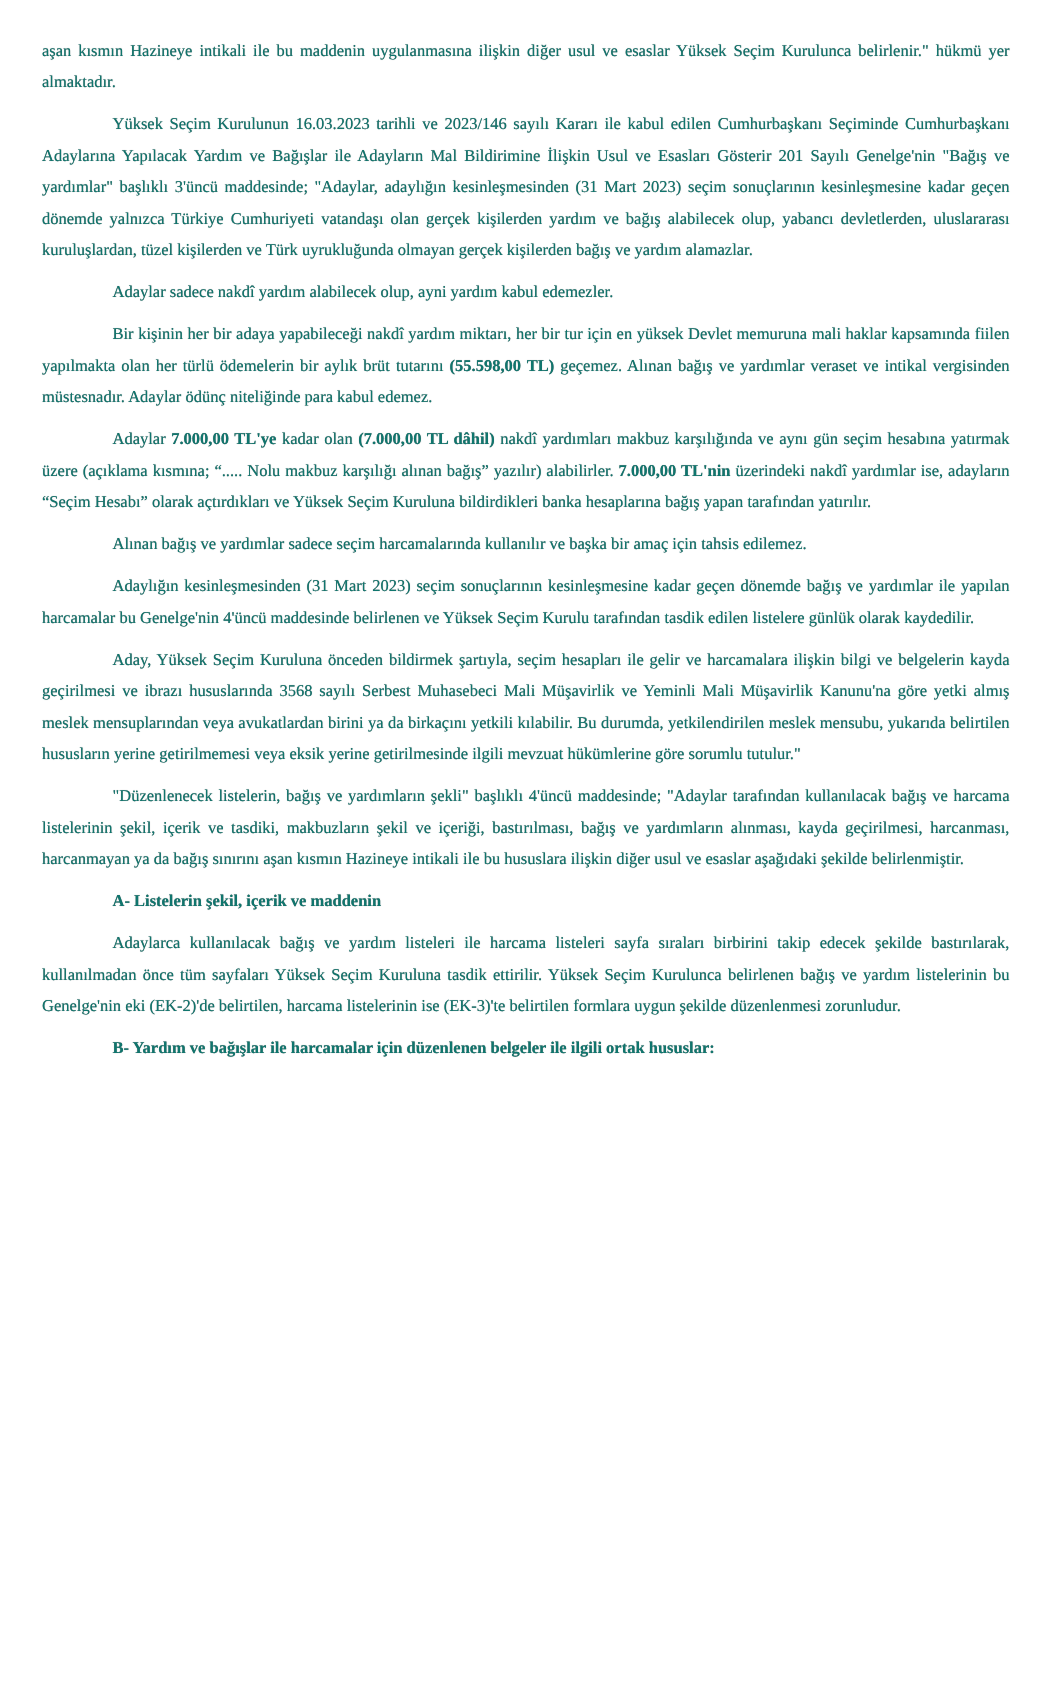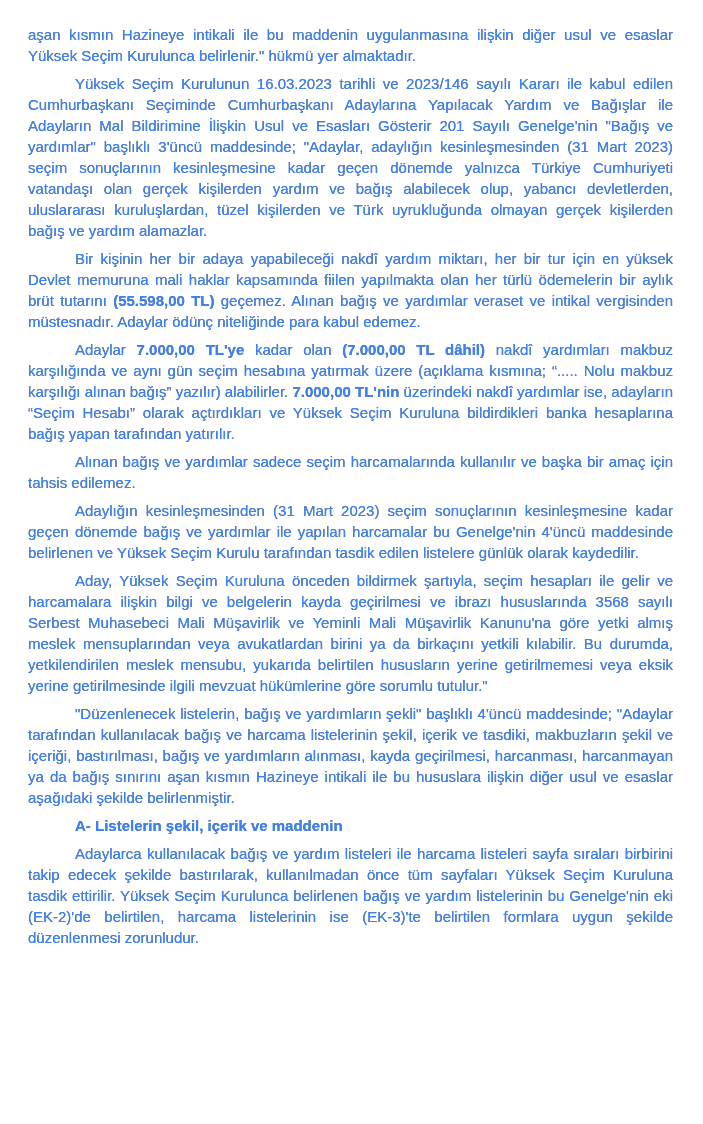--- a/index.html
+++ b/index.html
@@ -7,24 +7,24 @@
     padding: 0;
     background: #ffffff;
   }
   .page {
     position: relative;
     width: 703px;
     height: 1124px;
     box-sizing: border-box;
     background: #ffffff;
     padding: 24px 30px 0 28px;
-    font-family: Liberation Sans, sans-serif;
-    font-size: 15px;
+    font-family: Liberation Serif, serif;
+    font-size: 11px;
     line-height: 21px;
-    color: #3b82f6;
+    color: #0f766e;
     text-align: justify;
     text-shadow: 0 0 0.45px rgba(10,10,10,0.6); 
     overflow: hidden;
   }
   .para {
     margin: 0 0 7px 0;
     text-indent: 47px;
   }
   .para.flush {
     text-indent: 0;
@@ -39,32 +39,34 @@
 </style>
 </head>
 <body>
 
 <div class="page">
 
   <p class="para flush"><span>aşan kısmın Hazineye intikali ile bu maddenin uygulanmasına ilişkin diğer usul ve esaslar Yüksek Seçim Kurulunca belirlenir." hükmü yer almaktadır.</span></p>
 
   <p class="para"><span>Yüksek Seçim Kurulunun 16.03.2023 tarihli ve 2023/146 sayılı Kararı ile kabul edilen Cumhurbaşkanı Seçiminde Cumhurbaşkanı Adaylarına Yapılacak Yardım ve Bağışlar ile Adayların Mal Bildirimine İlişkin Usul ve Esasları Gösterir 201 Sayılı Genelge'nin "Bağış ve yardımlar" başlıklı 3'üncü maddesinde; "Adaylar, adaylığın kesinleşmesinden (31 Mart 2023) seçim sonuçlarının kesinleşmesine kadar geçen dönemde yalnızca Türkiye Cumhuriyeti vatandaşı olan gerçek kişilerden yardım ve bağış alabilecek olup, yabancı devletlerden, uluslararası kuruluşlardan, tüzel kişilerden ve Türk uyrukluğunda olmayan gerçek kişilerden bağış ve yardım alamazlar.</span></p>
 
+  <p class="para"><span>Adaylar sadece nakdî yardım alabilecek olup, ayni yardım kabul edemezler.</span></p>
 
   <p class="para"><span>Bir kişinin her bir adaya yapabileceği nakdî yardım miktarı, her bir tur için en yüksek Devlet memuruna mali haklar kapsamında fiilen yapılmakta olan her türlü ödemelerin bir aylık brüt tutarını </span><span class="bold">(55.598,00 TL)</span><span>  geçemez. Alınan bağış ve yardımlar veraset ve intikal vergisinden müstesnadır. Adaylar ödünç niteliğinde para kabul edemez.</span></p>
 
   <p class="para"><span>Adaylar </span><span class="bold">7.000,00 TL'ye</span><span> kadar olan </span><span class="bold">(7.000,00 TL dâhil)</span><span> nakdî yardımları makbuz karşılığında ve aynı gün seçim hesabına yatırmak üzere (açıklama kısmına; “..... Nolu makbuz karşılığı alınan bağış” yazılır) alabilirler. </span><span class="bold">7.000,00 TL'nin</span><span> üzerindeki nakdî yardımlar ise, adayların “Seçim Hesabı” olarak açtırdıkları ve Yüksek Seçim Kuruluna bildirdikleri banka hesaplarına bağış yapan tarafından yatırılır.</span></p>
 
   <p class="para"><span>Alınan bağış ve yardımlar sadece seçim harcamalarında kullanılır ve başka bir amaç için tahsis edilemez.</span></p>
 
   <p class="para"><span>Adaylığın kesinleşmesinden (31 Mart 2023) seçim sonuçlarının kesinleşmesine kadar geçen dönemde bağış ve yardımlar ile yapılan harcamalar bu Genelge'nin 4'üncü maddesinde belirlenen ve Yüksek Seçim Kurulu tarafından tasdik edilen listelere günlük olarak kaydedilir.</span></p>
 
   <p class="para"><span>Aday, Yüksek Seçim Kuruluna önceden bildirmek şartıyla, seçim hesapları ile gelir ve harcamalara ilişkin bilgi ve belgelerin kayda geçirilmesi ve ibrazı hususlarında 3568 sayılı Serbest Muhasebeci Mali Müşavirlik ve Yeminli Mali Müşavirlik Kanunu'na göre yetki almış meslek mensuplarından veya avukatlardan birini ya da birkaçını yetkili kılabilir. Bu durumda, yetkilendirilen meslek mensubu, yukarıda belirtilen hususların yerine getirilmemesi veya eksik yerine getirilmesinde ilgili mevzuat hükümlerine göre sorumlu tutulur."</span></p>
 
   <p class="para"><span>"Düzenlenecek listelerin, bağış ve yardımların şekli" başlıklı 4'üncü maddesinde; "Adaylar tarafından kullanılacak bağış ve harcama listelerinin şekil, içerik ve tasdiki, makbuzların şekil ve içeriği, bastırılması, bağış ve yardımların alınması, kayda geçirilmesi, harcanması, harcanmayan ya da bağış sınırını aşan kısmın Hazineye intikali ile bu hususlara ilişkin diğer usul ve esaslar aşağıdaki şekilde belirlenmiştir.</span></p>
 
   <p class="para heading"><span>A- Listelerin şekil, içerik ve maddenin</span></p>
 
   <p class="para"><span>Adaylarca kullanılacak bağış ve yardım listeleri ile harcama listeleri sayfa sıraları birbirini takip edecek şekilde bastırılarak, kullanılmadan önce tüm sayfaları Yüksek Seçim Kuruluna tasdik ettirilir. Yüksek Seçim Kurulunca belirlenen bağış ve yardım listelerinin bu Genelge'nin eki (EK-2)'de belirtilen, harcama listelerinin ise (EK-3)'te belirtilen formlara uygun şekilde düzenlenmesi zorunludur.</span></p>
 
+  <p class="para heading"><span>B- Yardım ve bağışlar ile harcamalar için düzenlenen belgeler ile ilgili ortak hususlar:</span></p>
 
 
 </div>
 
 </body></html>

